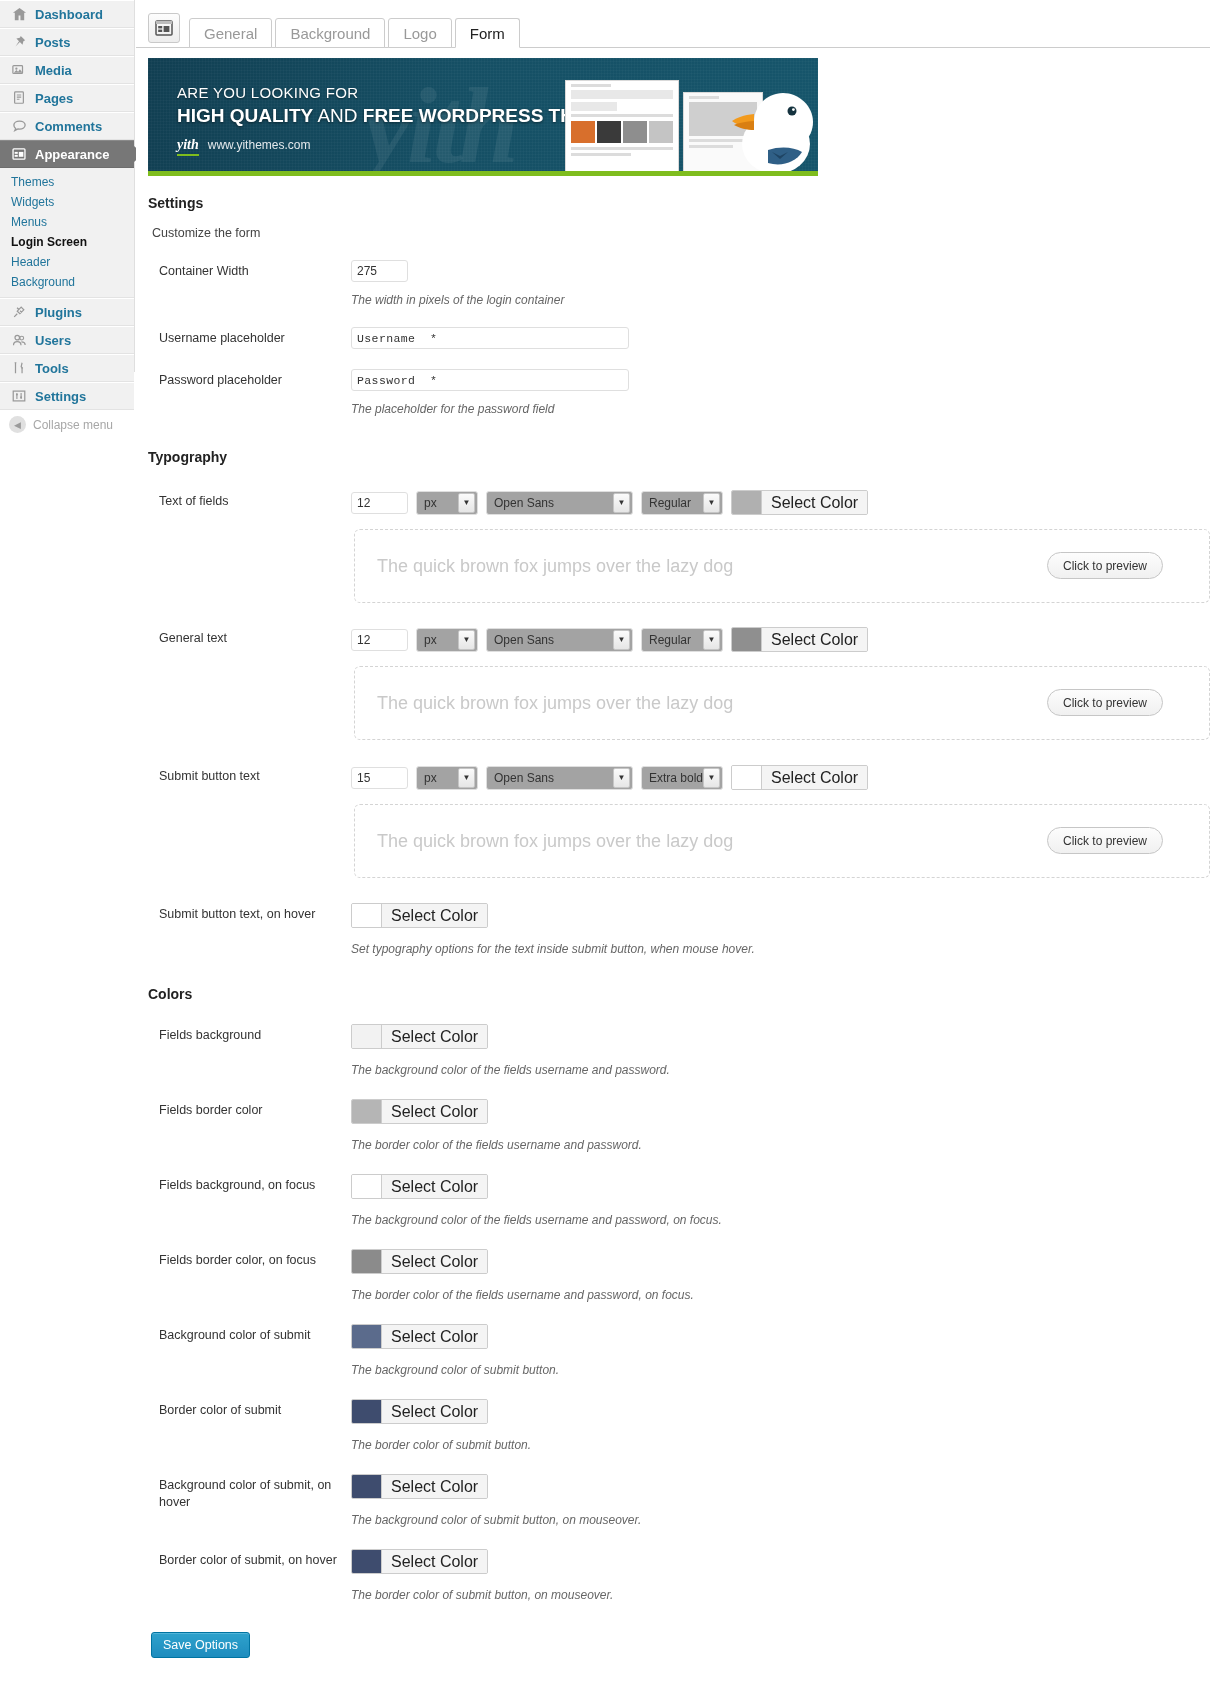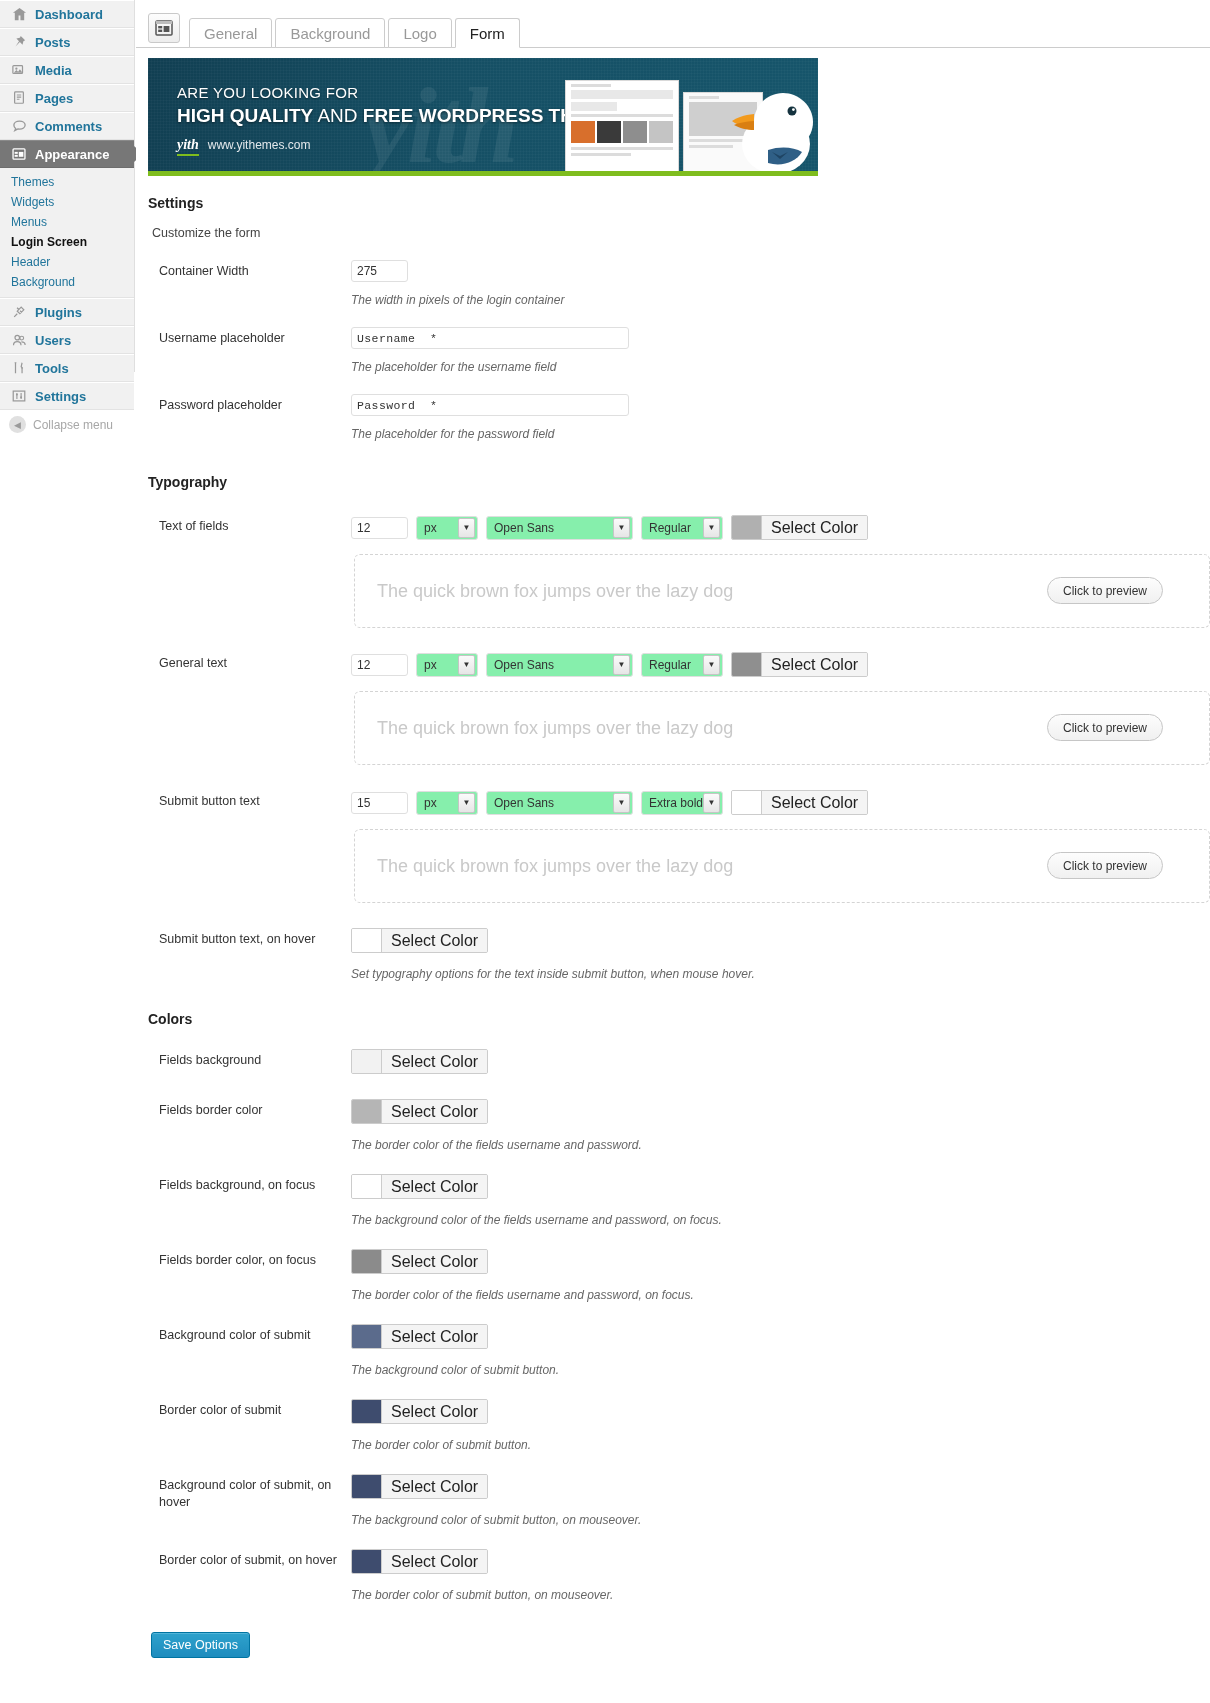--- a/index.html
+++ b/index.html
@@ -180,21 +180,21 @@
     font-family: "Liberation Sans", sans-serif;
     outline: none;
   }
   input.w-small { width: 57px; }
   input.w-wide  { width: 278px; font-family: "Liberation Mono", monospace; font-size: 11.5px; letter-spacing: .4px; }
 
   
   .typo { display: flex; align-items: center; gap: 8px; }
   .sel {
     position: relative; height: 24px;
-    border: 1px solid #dfdfdf; background: #86efac; border-radius: 3px;
+    border: 1px solid #dfdfdf; background: #a3a3a3; border-radius: 3px;
     display: flex; align-items: center;
     font-size: 12px; color: #333;
     padding-left: 7px;
   }
   .sel span.lbl { flex: 1; white-space: nowrap; overflow: hidden; }
   .sel .arrow {
     width: 17px; height: 20px; margin-right: 2px;
     border: 1px solid #c5c5c5; border-radius: 2px;
     background: linear-gradient(#fbfbfb,#e6e6e6);
     display: flex; align-items: center; justify-content: center;
@@ -448,21 +448,20 @@
         <div class="row-ctrl">
           <input class="txt w-small" value="275" style="">
           <div class="hint">The width in pixels of the login container</div>
         </div>
       </div>
 
       <div class="row">
         <div class="row-label">Username placeholder</div>
         <div class="row-ctrl">
           <input class="txt w-wide" value="Username  *" style="">
-          <div class="hint">The placeholder for the username field</div>
         </div>
       </div>
 
       <div class="row">
         <div class="row-label">Password placeholder</div>
         <div class="row-ctrl">
           <input class="txt w-wide" value="Password  *" style="">
           <div class="hint">The placeholder for the password field</div>
         </div>
       </div>
@@ -575,20 +574,21 @@
       
       <h3 class="section" style="margin-top:30px">Colors</h3>
 
       <div class="row" style="margin-top:22px">
         <div class="row-label">Fields background</div>
         <div class="row-ctrl">
           <div class="colorbtn">
             <span class="sw" id="sw-c0" style="background: rgb(242, 242, 242);"></span>
             <span class="sc">Select Color</span>
           </div>
+          <div class="hint">The background color of the fields username and password.</div>
         </div>
       </div>
 
       <div class="row" style="margin-top:22px">
         <div class="row-label">Fields border color</div>
         <div class="row-ctrl">
           <div class="colorbtn">
             <span class="sw" id="sw-c1" style="background: rgb(181, 181, 181);"></span>
             <span class="sc">Select Color</span>
           </div>

